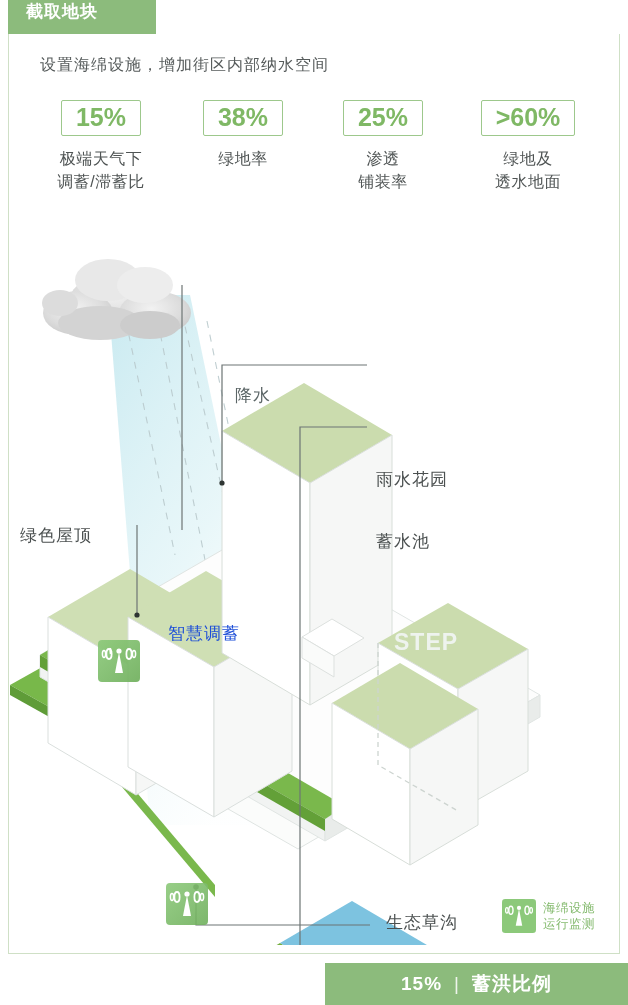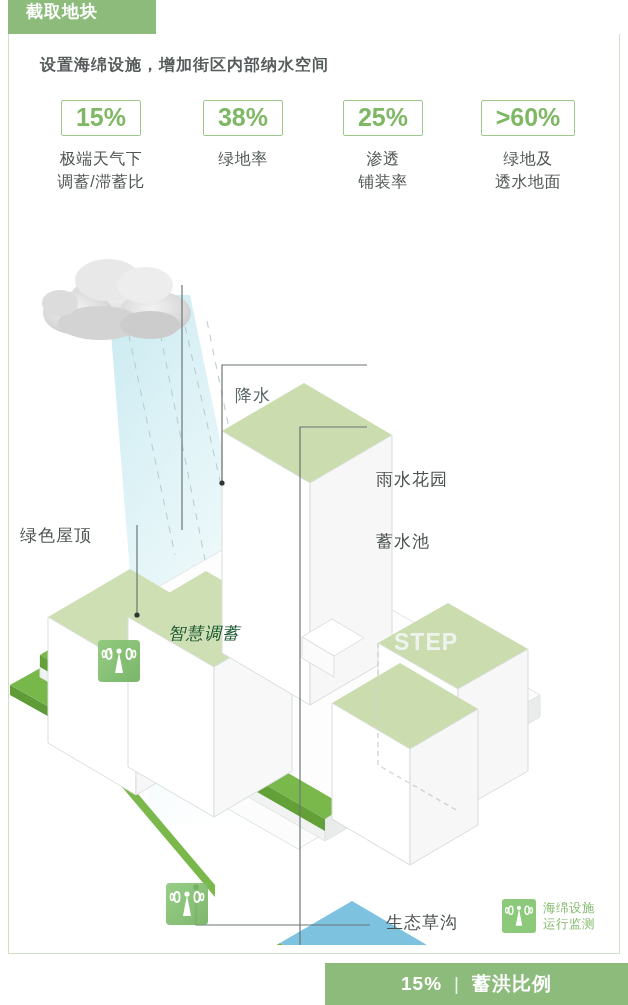--- a/index.html
+++ b/index.html
@@ -23,21 +23,21 @@
 
   
   .frame {
     position: absolute; left: 8px; top: 34px; width: 612px; height: 920px;
     border: 1px solid #cfe0c6; border-top: none; background: #fff;
   }
 
   
   .subtitle {
     position: absolute; left: 40px; top: 55px;
-    font-size: 16px; color: #555a5a; letter-spacing: 1px; white-space: nowrap; font-weight: bold;
+    font-size: 16px; color: #555a5a; letter-spacing: 1px; white-space: nowrap;
   }
 
   
   .stats { position: absolute; left: 18px; top: 100px; width: 600px; height: 110px; }
   .stat { position: absolute; top: 0; text-align: center; }
   .stat:nth-child(1) { left: 8px;   width: 150px; }
   .stat:nth-child(2) { left = 0; left: 150px; width: 150px; }
   .stat:nth-child(3) { left: 290px; width: 150px; }
   .stat:nth-child(4) { left: 430px; width: 160px; }
   .stat .box {
@@ -55,21 +55,21 @@
 
   
   .stage { position: absolute; left: 0; top: 225px; width: 506px; height: 720px; }
   .stage svg { display: block; }
 
   
   .anno {
     position: absolute; font-size: 17px; color: #4b5050; letter-spacing: 1px;
     white-space: nowrap;
   }
-  .anno.blue { color: #14532d; font-style: italic; }
+  .anno.blue { color: #1d4ed8; }
   .anno.rain { color: #5b6566; }
 
   
   .legend {
     position: absolute; left: 502px; top: 899px;
     display: flex; align-items: center; gap: 7px;
   }
   .legend .ic { width: 34px; height: 34px; flex: 0 0 34px; }
   .legend .txt {
     font-size: 12.5px; color: #86bb70; line-height: 1.32; white-space: pre-line;

